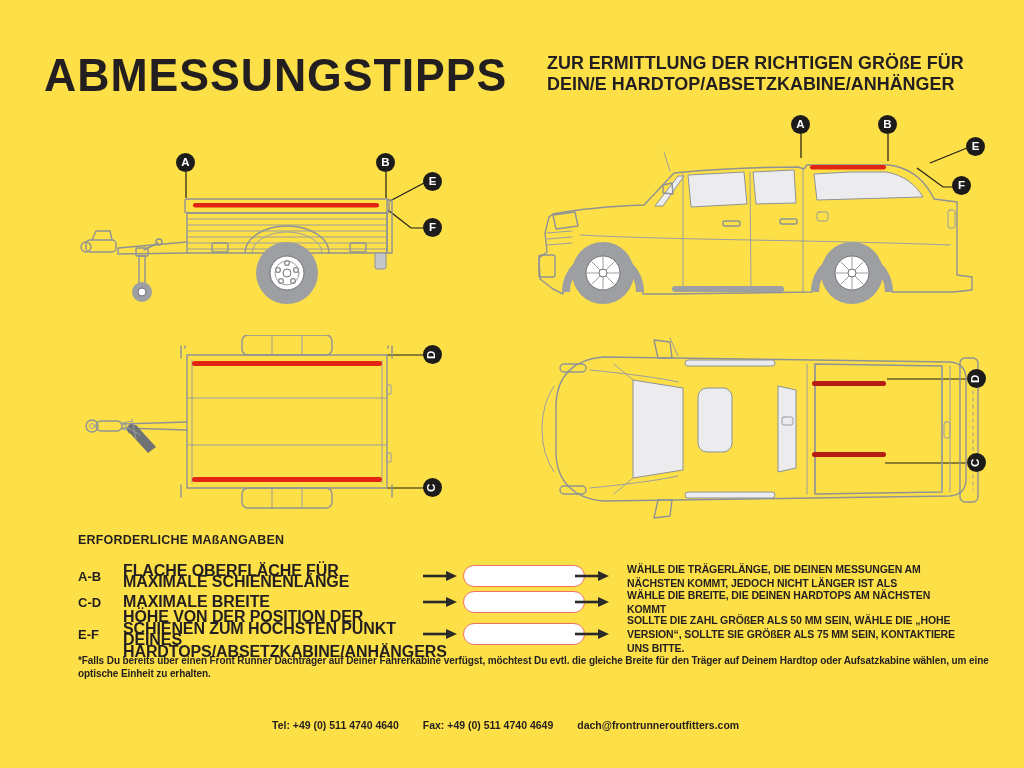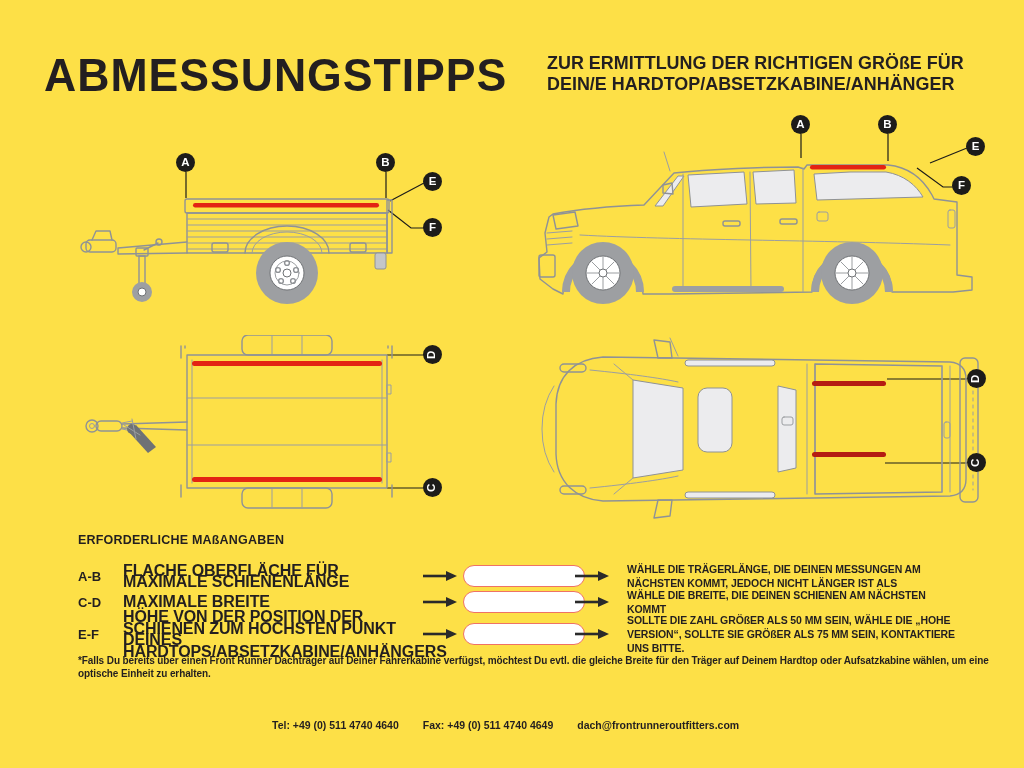--- a/index.html
+++ b/index.html
@@ -278,21 +278,21 @@
     <span class="lbl">MAXIMALE BREITE</span>
     <svg class="arrow" viewBox="0 0 34 10">
         <line x1="0" y1="5" x2="25" y2="5" stroke="#2a2a2a" stroke-width="2.6"></line>
         <polygon points="23,0 34,5 23,10" fill="#2a2a2a"></polygon>
       </svg>
     <input class="pill" style="">
     <svg class="arrow" viewBox="0 0 34 10">
         <line x1="0" y1="5" x2="25" y2="5" stroke="#2a2a2a" stroke-width="2.6"></line>
         <polygon points="23,0 34,5 23,10" fill="#2a2a2a"></polygon>
       </svg>
-    <span class="hint">WÄHLE DIE BREITE, DIE DEINEN SCHIENEN AM NÄCHSTEN KOMMT</span>
+    <span class="hint">WÄHLE DIE BREITE, DIE DEINEN HARDTOPS AM NÄCHSTEN KOMMT</span>
   </div>
 
   <div class="meas-row row-3">
     <span class="code">E-F</span>
     <span class="lbl">HÖHE VON DER POSITION DER SCHIENEN ZUM HÖCHSTEN PUNKT DEINES HARDTOPS/ABSETZKABINE/ANHÄNGERS</span>
     <svg class="arrow" viewBox="0 0 34 10">
         <line x1="0" y1="5" x2="25" y2="5" stroke="#2a2a2a" stroke-width="2.6"></line>
         <polygon points="23,0 34,5 23,10" fill="#2a2a2a"></polygon>
       </svg>
     <input class="pill" style="">

